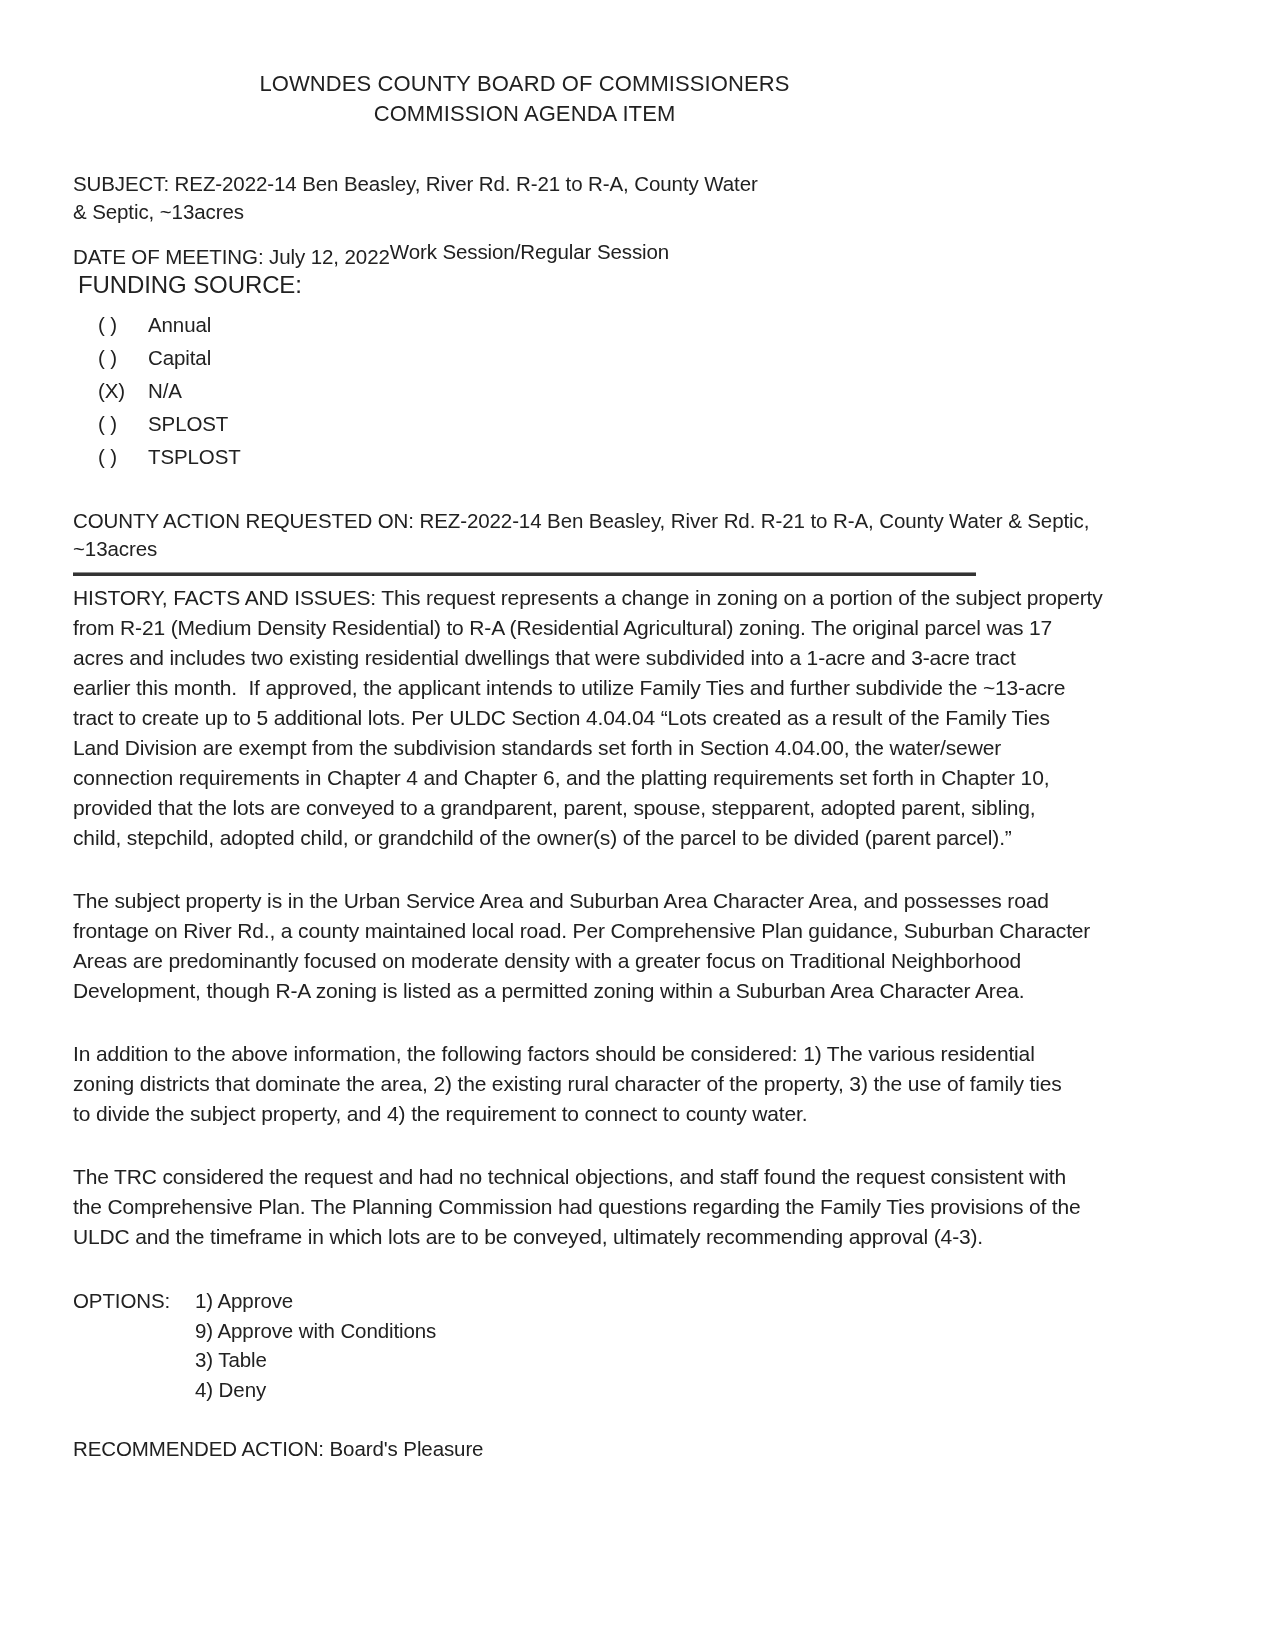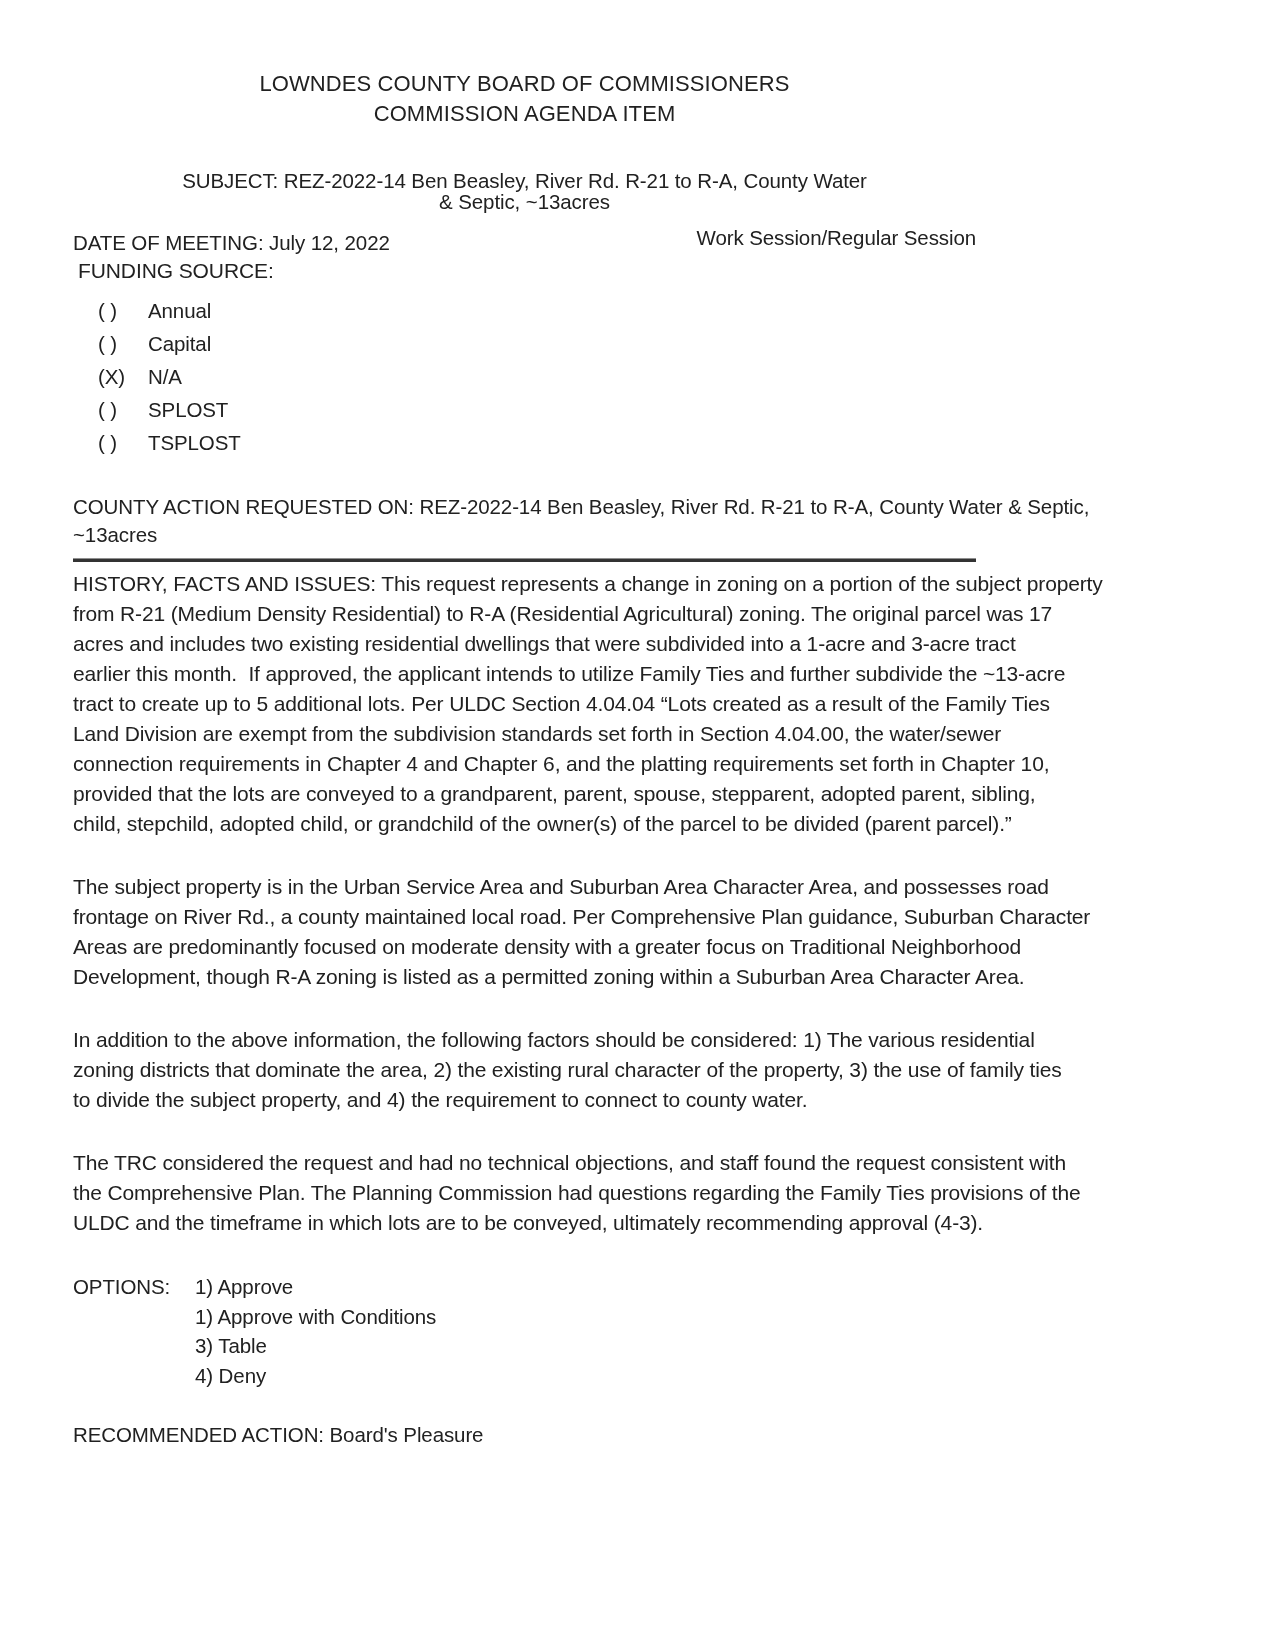--- a/index.html
+++ b/index.html
@@ -27,49 +27,48 @@
   .doc-header .title-line {
     font-size: 22px;
     line-height: 30px;
     letter-spacing: 0.1px;
   }
 
   
   .subject {
     margin-top: 41px;
     font-size: 20.5px;
-    line-height: 21px;
-    letter-spacing: -0.1px;
-    text-align: center;
+    line-height: 28px;
+    letter-spacing: -0.1px;
   }
 
   
   .date-row {
     margin-top: 17px;
     font-size: 20.5px;
     line-height: 28px;
     display: flex;
-    justify-content: space-between;
+    justify-content: flex-start;
     align-items: baseline;
     letter-spacing: -0.1px;
   }
   .session {
     position: relative;
     top: -5px;
   }
 
   
   .budget {
     margin-top: 40px;
     font-size: 20.5px;
     line-height: 28px;
     letter-spacing: -0.1px;
   }
   .funding-label {
-    font-size: 21px;
+    font-size: 24px;
     line-height: 28px;
     padding-left: 5px;
     letter-spacing: -0.1px;
   }
   .funding-list {
     margin-top: 9px;
     list-style: none;
   }
   .funding-item {
     font-size: 20.5px;
@@ -191,21 +190,21 @@
 zoning districts that dominate the area, 2) the existing rural character of the property, 3) the use of family ties
 to divide the subject property, and 4) the requirement to connect to county water.</div>
   <div class="para pre">The TRC considered the request and had no technical objections, and staff found the request consistent with
 the Comprehensive Plan. The Planning Commission had questions regarding the Family Ties provisions of the
 ULDC and the timeframe in which lots are to be conveyed, ultimately recommending approval (4-3).</div>
 
   <div class="options-row">
     <span class="options-label">OPTIONS:</span>
     <div class="options-items">
       <div class="option-item">1) Approve</div>
-      <div class="option-item">1) Approve with Conditions</div>
+      <div class="option-item">9) Approve with Conditions</div>
       <div class="option-item">3) Table</div>
       <div class="option-item">4) Deny</div>
     </div>
   </div>
 
   <div class="recommended">RECOMMENDED ACTION: Board's Pleasure</div>
 
 </div>
 
 </body></html>

